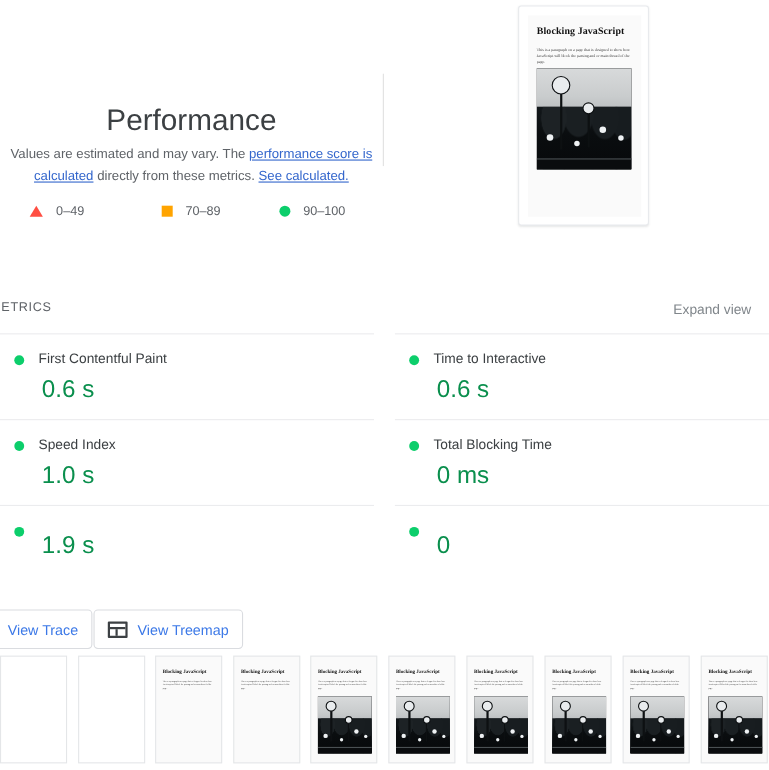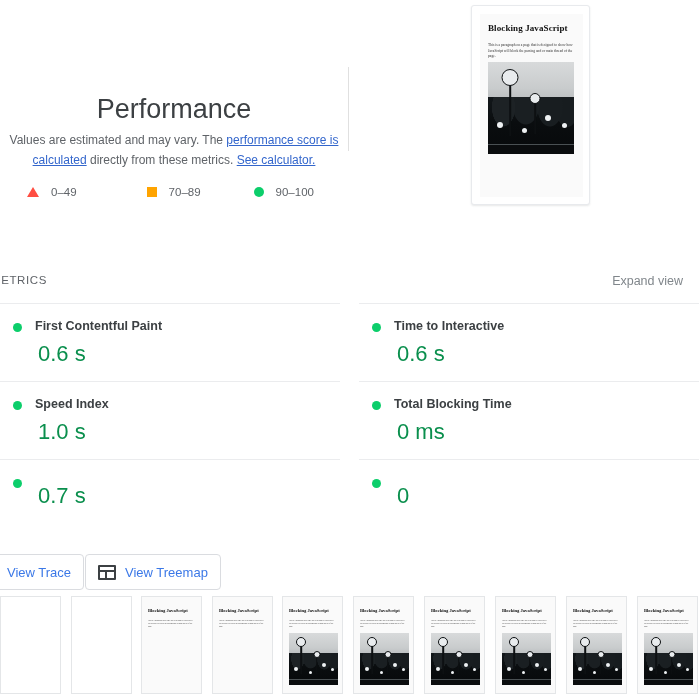--- a/index.html
+++ b/index.html
@@ -92,21 +92,21 @@
   }
   .expand-view {
     position:absolute; right:16px; top:0; font-size:12.5px; color:#80868b;
   }
   .metrics-grid { position:absolute; left:0; top:303px; width:699px; }
   .m-col { position:absolute; top:0; width:340px; }
   .m-col.left { left:0; }
   .m-col.right { left:359px; }
   .m-item { position:relative; height:78px; border-top:1px solid #ebecee; padding:15px 0 0 0; }
   .m-dot { position:absolute; left:13px; top:19px; width:9px; height:9px; border-radius:50%; background:#0cce6b; }
-  .m-name { margin-left:35px; font-size:12.5px; color:#3c4043; line-height:14px;font-weight:bold; }
+  .m-name { margin-left:35px; font-size:12.5px; color:#3c4043; line-height:14px; }
   .m-val { margin-left:38px; margin-top:8px; font-size:22px; color:#0a8f4d; line-height:26px; }
 
   
   .actions { position:absolute; left:0; top:554px; height:36px; }
   .btn {
     position:absolute; top:0; height:36px; display:flex; align-items:center;
     border:1px solid #dadce0; border-radius:4px; background:#fff;
     font-size:13px; color:#3b78e7; padding:0 12px; white-space:nowrap;
   }
   .btn.trace { left:-6px; }
@@ -131,21 +131,21 @@
 <body>
 
 <div id="root">
 
   <div class="score-area">
 
 
     <div class="score-title">Performance</div>
 
     <div class="score-desc">
-      <span>Values are estimated and may vary. The </span><a href="#">performance score is calculated</a><span> directly from these metrics. </span><a href="#">See calculator.</a>
+      <span>Values are estimated and may vary. The </span><a href="#">performance score is calculated</a><span> directly from these metrics. </span><a href="#">See calculated.</a>
     </div>
 
     <div class="legend">
       <div class="legend-item i0">
         <span class="mk-tri"></span>
         <span class="lbl">0–49</span>
       </div>
       <div class="legend-item i1">
         <span class="mk-sq"></span>
         <span class="lbl">70–89</span>
@@ -195,21 +195,21 @@
         <div class="m-name">First Contentful Paint</div>
         <div class="m-val">0.6 s</div>
       </div>
       <div class="m-item">
         <span class="m-dot"></span>
         <div class="m-name">Speed Index</div>
         <div class="m-val">1.0 s</div>
       </div>
       <div class="m-item">
         <span class="m-dot"></span>
-        <div class="m-val">0.7 s</div>
+        <div class="m-val">1.9 s</div>
       </div>
     </div>
 
     <div class="m-col right">
       <div class="m-item">
         <span class="m-dot"></span>
         <div class="m-name">Time to Interactive</div>
         <div class="m-val">0.6 s</div>
       </div>
       <div class="m-item">

